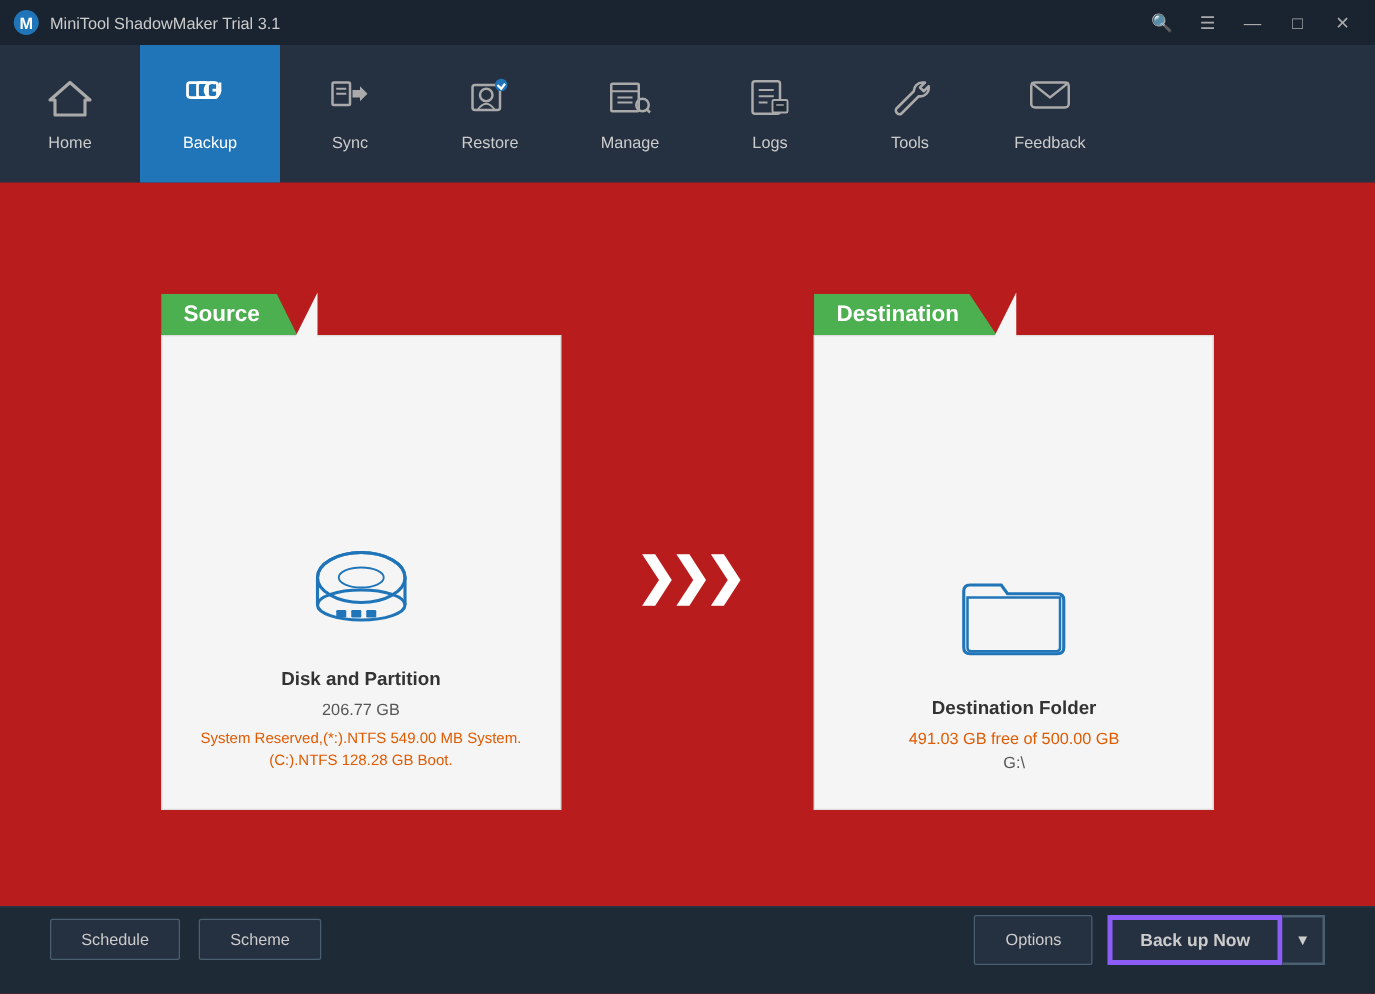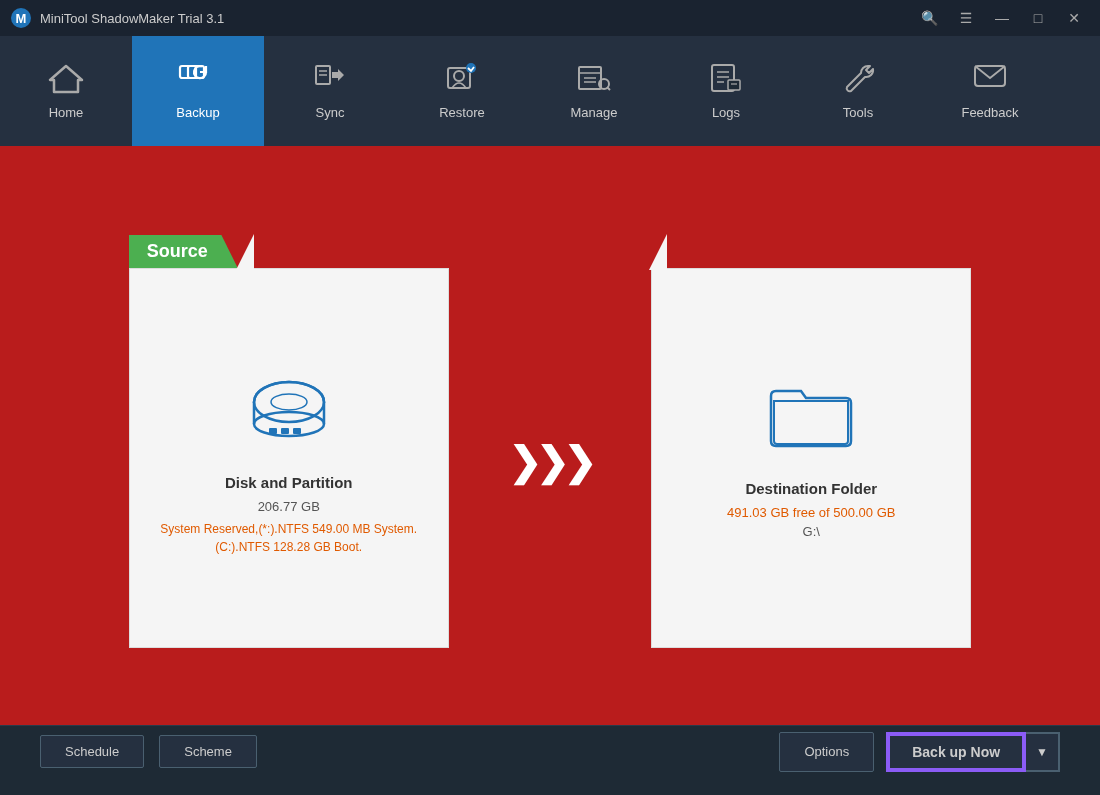--- a/index.html
+++ b/index.html
@@ -50,21 +50,21 @@
       background: #253040;
       height: 110px;
       display: flex;
       align-items: stretch;
     }
     .nav-item {
       display: flex;
       flex-direction: column;
       align-items: center;
       justify-content: center;
-      width: 132px;
+      width: 112px;
       gap: 6px;
       cursor: pointer;
       color: #ccc;
       font-size: 13px;
       padding: 10px 0;
       position: relative;
       border: none;
       background: none;
     }
     .nav-item.active {
@@ -121,21 +121,21 @@
       left: -2px;
     }
     .card {
       background: #f5f5f5;
       border: 1px solid #ddd;
       width: 320px;
       min-height: 380px;
       display: flex;
       flex-direction: column;
       align-items: center;
-      justify-content: center;
+      justify-content: flex-end;
       padding: 30px 20px 30px 20px;
       cursor: pointer;
       position: relative;
     }
     .card-icon {
       margin-bottom: 20px;
     }
     .card-title {
       font-size: 15px;
       font-weight: bold;
@@ -375,20 +375,21 @@
       <div class="card-desc">System Reserved,(*:).NTFS 549.00 MB System. (C:).NTFS 128.28 GB Boot.</div>
     </div>
   </div>
 
   <div class="arrow-between" style="color:#fff; font-size:40px; font-weight:900; letter-spacing:-6px; margin-top:40px;">
     ❯❯❯
   </div>
 
   <div class="card-wrapper">
     <div class="card-header">
+      <div class="card-header-label">Destination</div>
       <div class="card-header-triangle"></div>
     </div>
     <div class="card">
       <div class="card-icon">
         <svg class="folder-svg" viewBox="0 0 90 80">
 
           <path d="M5 20 Q5 15 10 15 L35 15 L40 22 L80 22 Q85 22 85 27 L85 65 Q85 70 80 70 L10 70 Q5 70 5 65 Z" fill="none" stroke="#2074b8" stroke-width="2.5"></path>
 
           <path d="M8 25 L82 25 L82 65 Q82 68 79 68 L11 68 Q8 68 8 65 Z" fill="none" stroke="#2074b8" stroke-width="2"></path>
         </svg>

